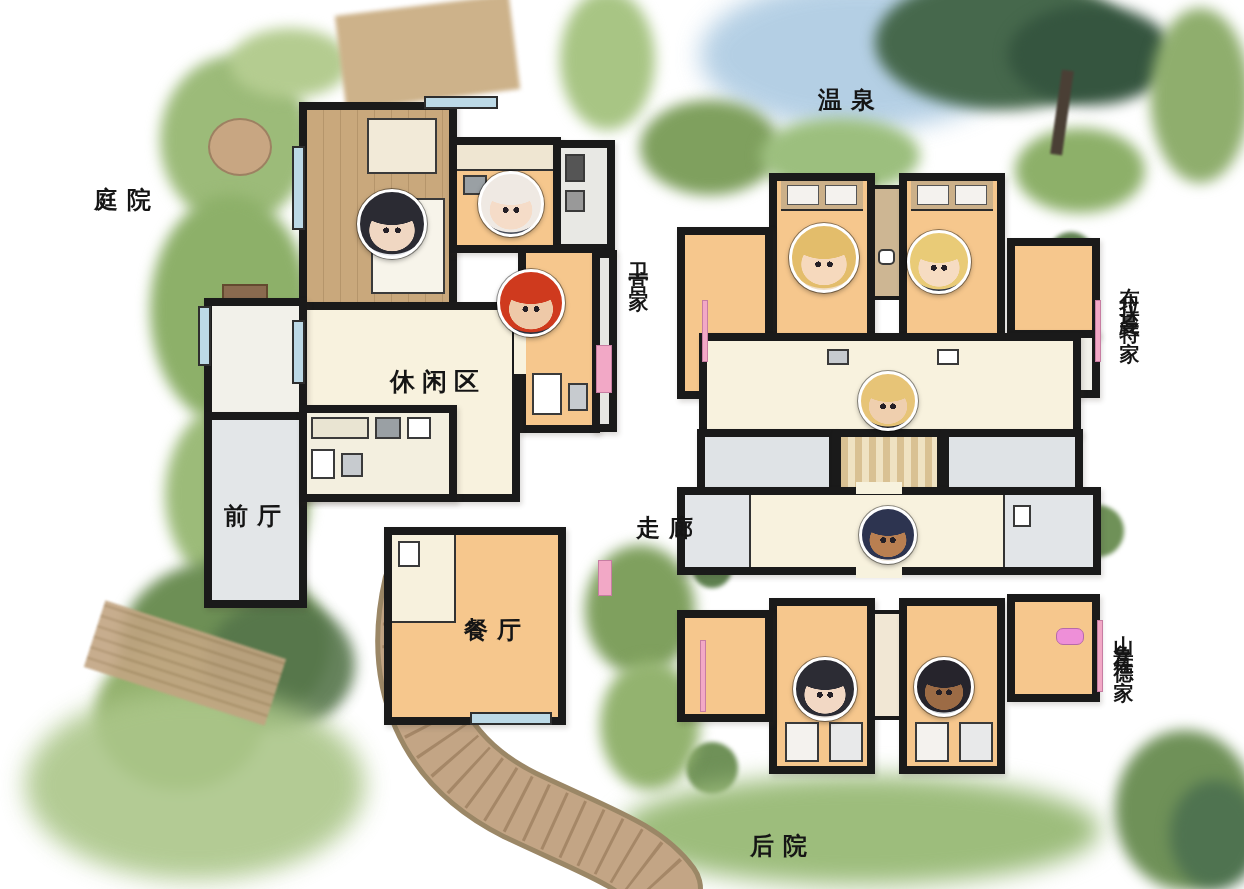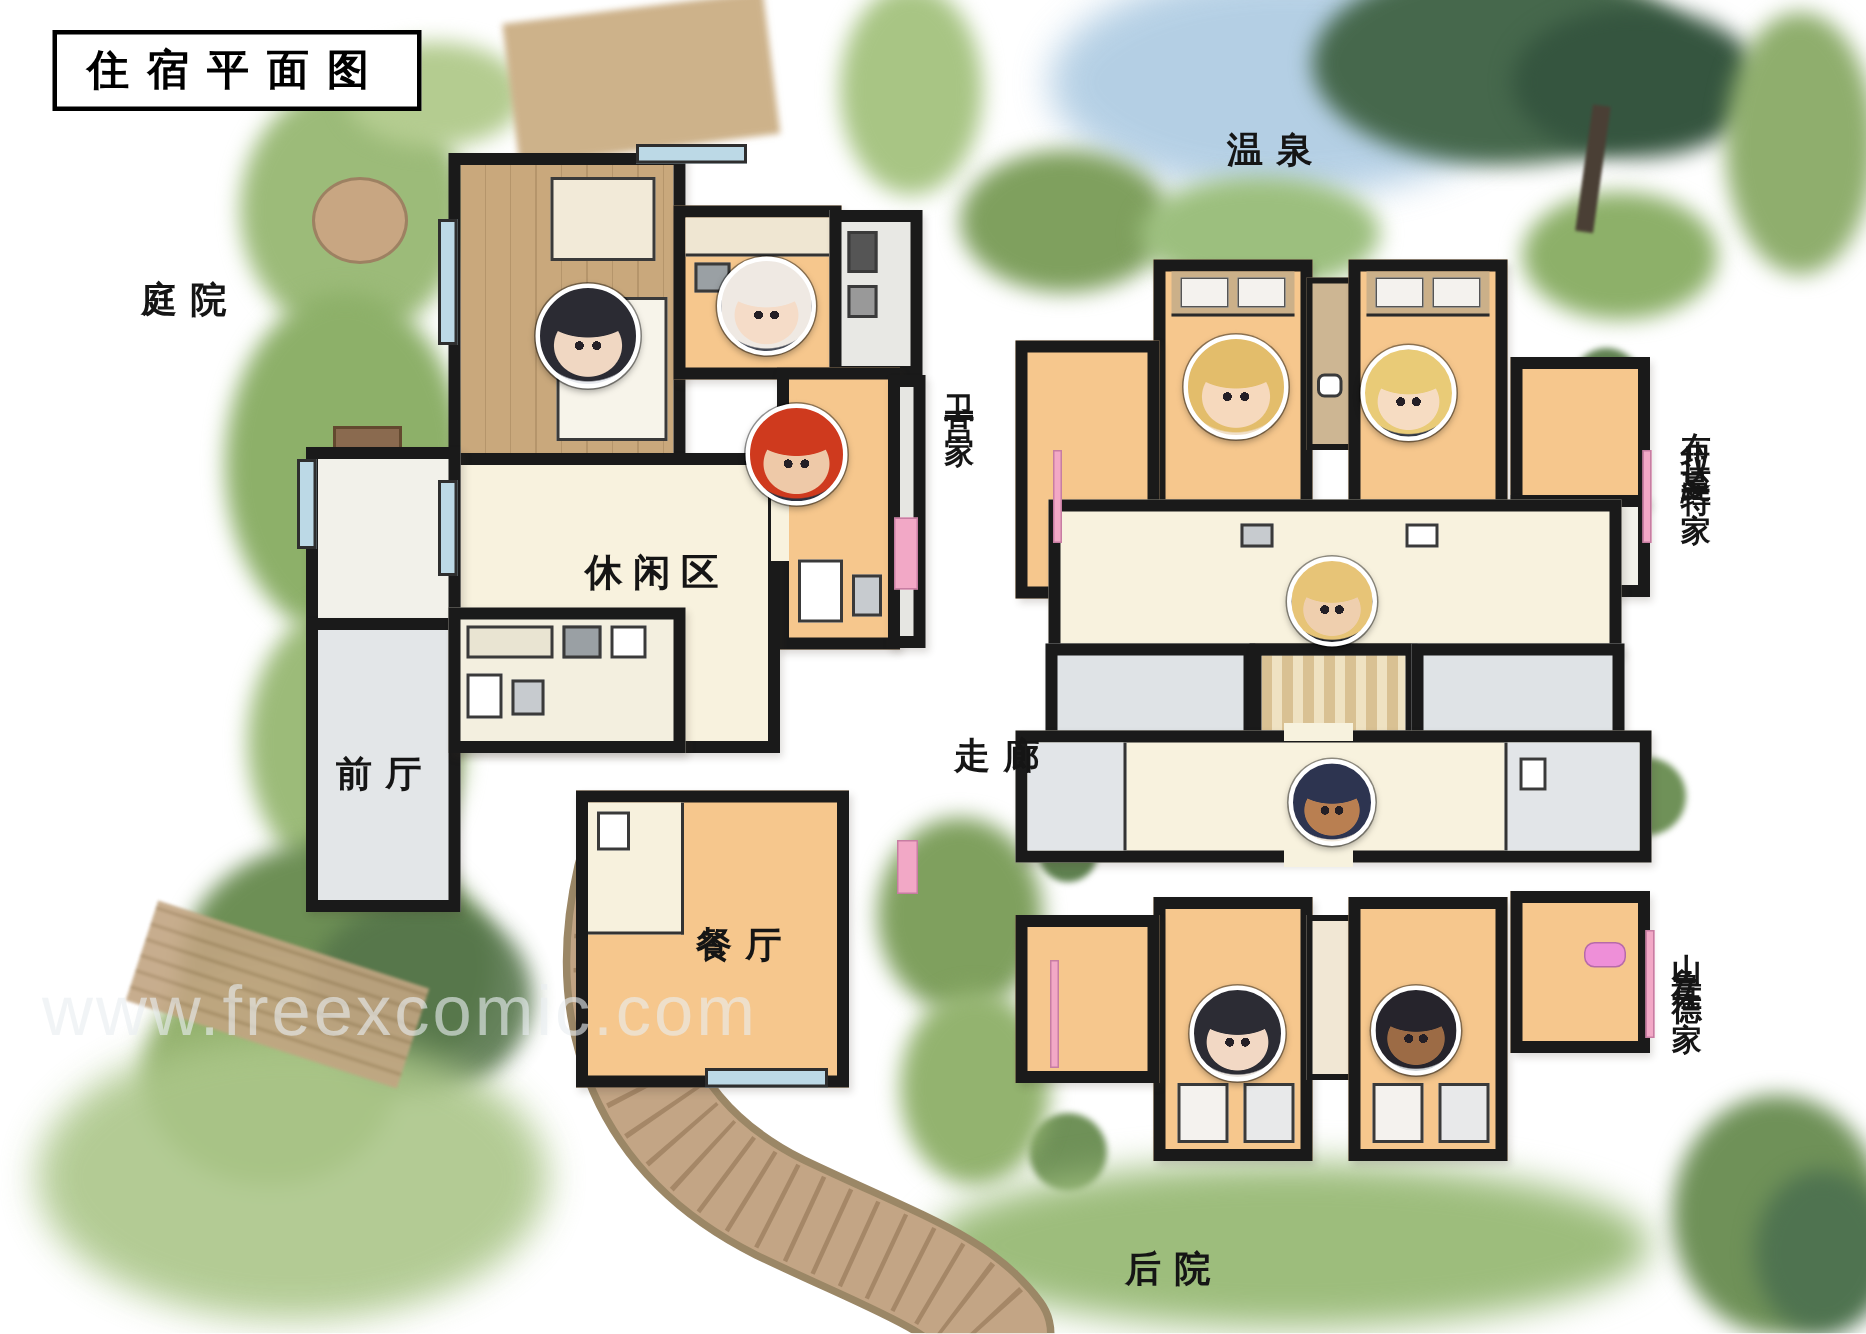--- a/index.html
+++ b/index.html
@@ -190,26 +190,24 @@
       <div class="avatar" title="white-haired-woman" style="left: 478px; top: 171px; width: 60px; height: 60px; background-color: rgb(71, 76, 88); background-image: radial-gradient(3px at 41% 60%, rgb(36, 31, 38) 97%, transparent 100%), radial-gradient(3px at 59% 60%, rgb(36, 31, 38) 97%, transparent 100%), radial-gradient(50% 30% at 50% 22%, rgb(239, 233, 227) 97%, transparent 100%), radial-gradient(36% 33% at 50% 60%, rgb(245, 220, 200) 97%, transparent 100%), radial-gradient(58% 52% at 50% 46%, rgb(239, 233, 227) 97%, transparent 100%);"></div>
       <div class="avatar" title="red-haired-boy" style="left: 497px; top: 269px; width: 62px; height: 62px; background-color: rgb(44, 49, 64); background-image: radial-gradient(3px at 41% 60%, rgb(36, 31, 38) 97%, transparent 100%), radial-gradient(3px at 59% 60%, rgb(36, 31, 38) 97%, transparent 100%), radial-gradient(50% 30% at 50% 22%, rgb(207, 58, 30) 97%, transparent 100%), radial-gradient(36% 33% at 50% 60%, rgb(238, 201, 168) 97%, transparent 100%), radial-gradient(58% 52% at 50% 46%, rgb(207, 58, 30) 97%, transparent 100%);"></div>
       <div class="avatar" title="blonde-woman-wavy" style="left: 789px; top: 223px; width: 64px; height: 64px; background-color: rgb(240, 223, 200); background-image: radial-gradient(3px at 41% 60%, rgb(36, 31, 38) 97%, transparent 100%), radial-gradient(3px at 59% 60%, rgb(36, 31, 38) 97%, transparent 100%), radial-gradient(50% 30% at 50% 22%, rgb(227, 189, 107) 97%, transparent 100%), radial-gradient(36% 33% at 50% 60%, rgb(246, 217, 189) 97%, transparent 100%), radial-gradient(58% 52% at 50% 46%, rgb(227, 189, 107) 97%, transparent 100%);"></div>
       <div class="avatar" title="blonde-woman-crown" style="left: 907px; top: 230px; width: 58px; height: 58px; background-color: rgb(52, 58, 70); background-image: radial-gradient(3px at 41% 60%, rgb(36, 31, 38) 97%, transparent 100%), radial-gradient(3px at 59% 60%, rgb(36, 31, 38) 97%, transparent 100%), radial-gradient(50% 30% at 50% 22%, rgb(233, 203, 119) 97%, transparent 100%), radial-gradient(36% 33% at 50% 60%, rgb(246, 220, 194) 97%, transparent 100%), radial-gradient(58% 52% at 50% 46%, rgb(233, 203, 119) 97%, transparent 100%);"></div>
       <div class="avatar" title="blonde-child" style="left: 858px; top: 371px; width: 54px; height: 54px; background-color: rgb(35, 38, 45); background-image: radial-gradient(3px at 41% 60%, rgb(36, 31, 38) 97%, transparent 100%), radial-gradient(3px at 59% 60%, rgb(36, 31, 38) 97%, transparent 100%), radial-gradient(50% 30% at 50% 22%, rgb(231, 196, 119) 97%, transparent 100%), radial-gradient(36% 33% at 50% 60%, rgb(239, 207, 174) 97%, transparent 100%), radial-gradient(58% 52% at 50% 46%, rgb(231, 196, 119) 97%, transparent 100%);"></div>
       <div class="avatar" title="dark-skinned-woman-gold-headdress" style="left: 859px; top: 506px; width: 52px; height: 52px; background-color: rgb(239, 231, 218); background-image: radial-gradient(3px at 41% 60%, rgb(36, 31, 38) 97%, transparent 100%), radial-gradient(3px at 59% 60%, rgb(36, 31, 38) 97%, transparent 100%), radial-gradient(50% 30% at 50% 22%, rgb(45, 52, 80) 97%, transparent 100%), radial-gradient(36% 33% at 50% 60%, rgb(185, 127, 81) 97%, transparent 100%), radial-gradient(58% 52% at 50% 46%, rgb(45, 52, 80) 97%, transparent 100%);"></div>
       <div class="avatar" title="black-haired-teen" style="left: 793px; top: 657px; width: 58px; height: 58px; background-color: rgb(233, 228, 223); background-image: radial-gradient(3px at 41% 60%, rgb(36, 31, 38) 97%, transparent 100%), radial-gradient(3px at 59% 60%, rgb(36, 31, 38) 97%, transparent 100%), radial-gradient(50% 30% at 50% 22%, rgb(44, 44, 52) 97%, transparent 100%), radial-gradient(36% 33% at 50% 60%, rgb(242, 216, 196) 97%, transparent 100%), radial-gradient(58% 52% at 50% 46%, rgb(44, 44, 52) 97%, transparent 100%);"></div>
       <div class="avatar" title="dark-skinned-child" style="left: 914px; top: 657px; width: 54px; height: 54px; background-color: rgb(205, 210, 214); background-image: radial-gradient(3px at 41% 60%, rgb(36, 31, 38) 97%, transparent 100%), radial-gradient(3px at 59% 60%, rgb(36, 31, 38) 97%, transparent 100%), radial-gradient(50% 30% at 50% 22%, rgb(38, 36, 44) 97%, transparent 100%), radial-gradient(36% 33% at 50% 60%, rgb(156, 107, 69) 97%, transparent 100%), radial-gradient(58% 52% at 50% 46%, rgb(38, 36, 44) 97%, transparent 100%);"></div>
     </div>
 
-  <div id="title-box">住宿平面图</div>
   <div class="lbl" style="left:94px;top:184px;">庭院</div>
   <div class="lbl" style="left:818px;top:84px;">温泉</div>
   <div class="lbl" style="left:390px;top:365px;font-size:25px;letter-spacing:7px;">休闲区</div>
   <div class="lbl" style="left:224px;top:500px;text-align:right;">前厅</div>
-  <div class="lbl" style="left:636px;top:488px;">走廊</div>
+  <div class="lbl" style="left:636px;top:512px;">走廊</div>
   <div class="lbl" style="left:464px;top:614px;font-family:Liberation Mono, monospace;">餐厅</div>
   <div class="lbl" style="left:750px;top:830px;">后院</div>
   <div class="lbl vlbl" style="left:626px;top:247px;">卫宫一家</div>
   <div class="lbl vlbl" style="left:1117px;top:272px;">布拉达曼特一家</div>
   <div class="lbl vlbl" style="left:1111px;top:620px;">山鲁佐德一家</div>
 
-  <div id="watermark">www.freexcomic.com</div>
 </div>
 
 </body></html>

